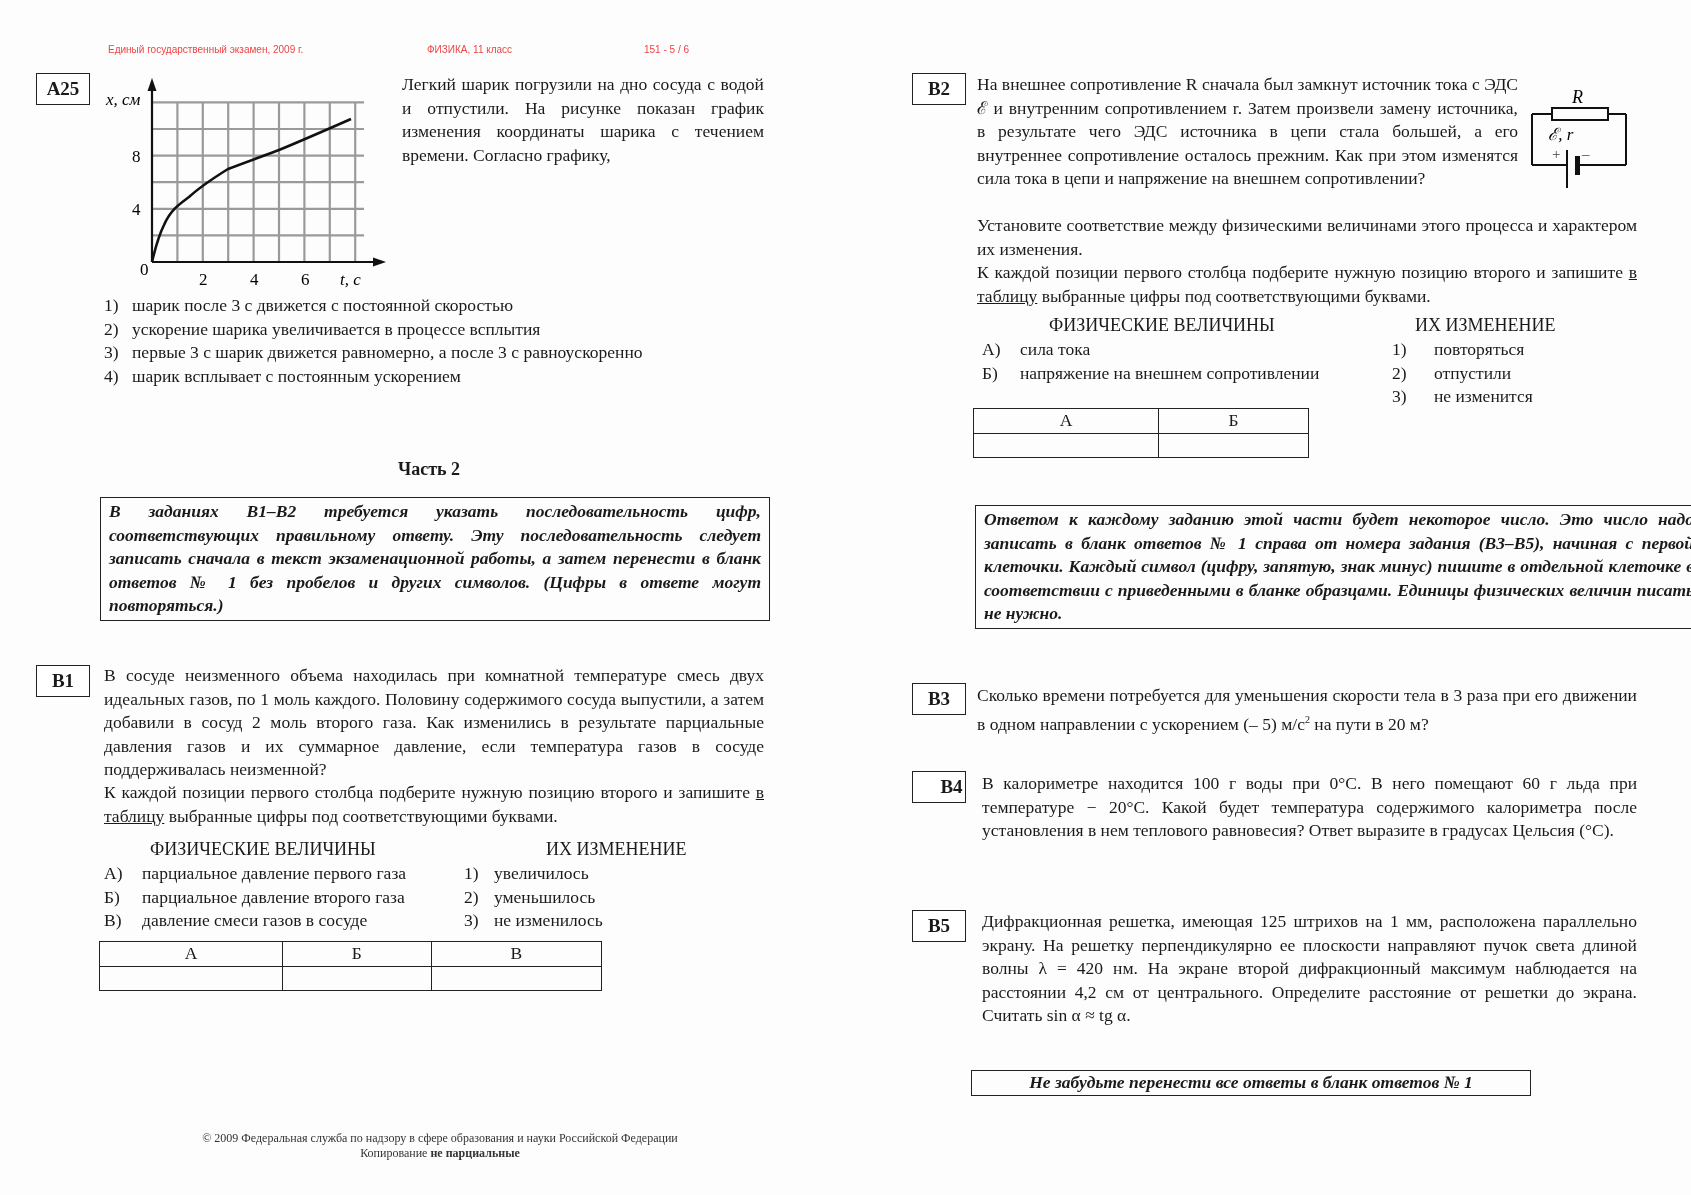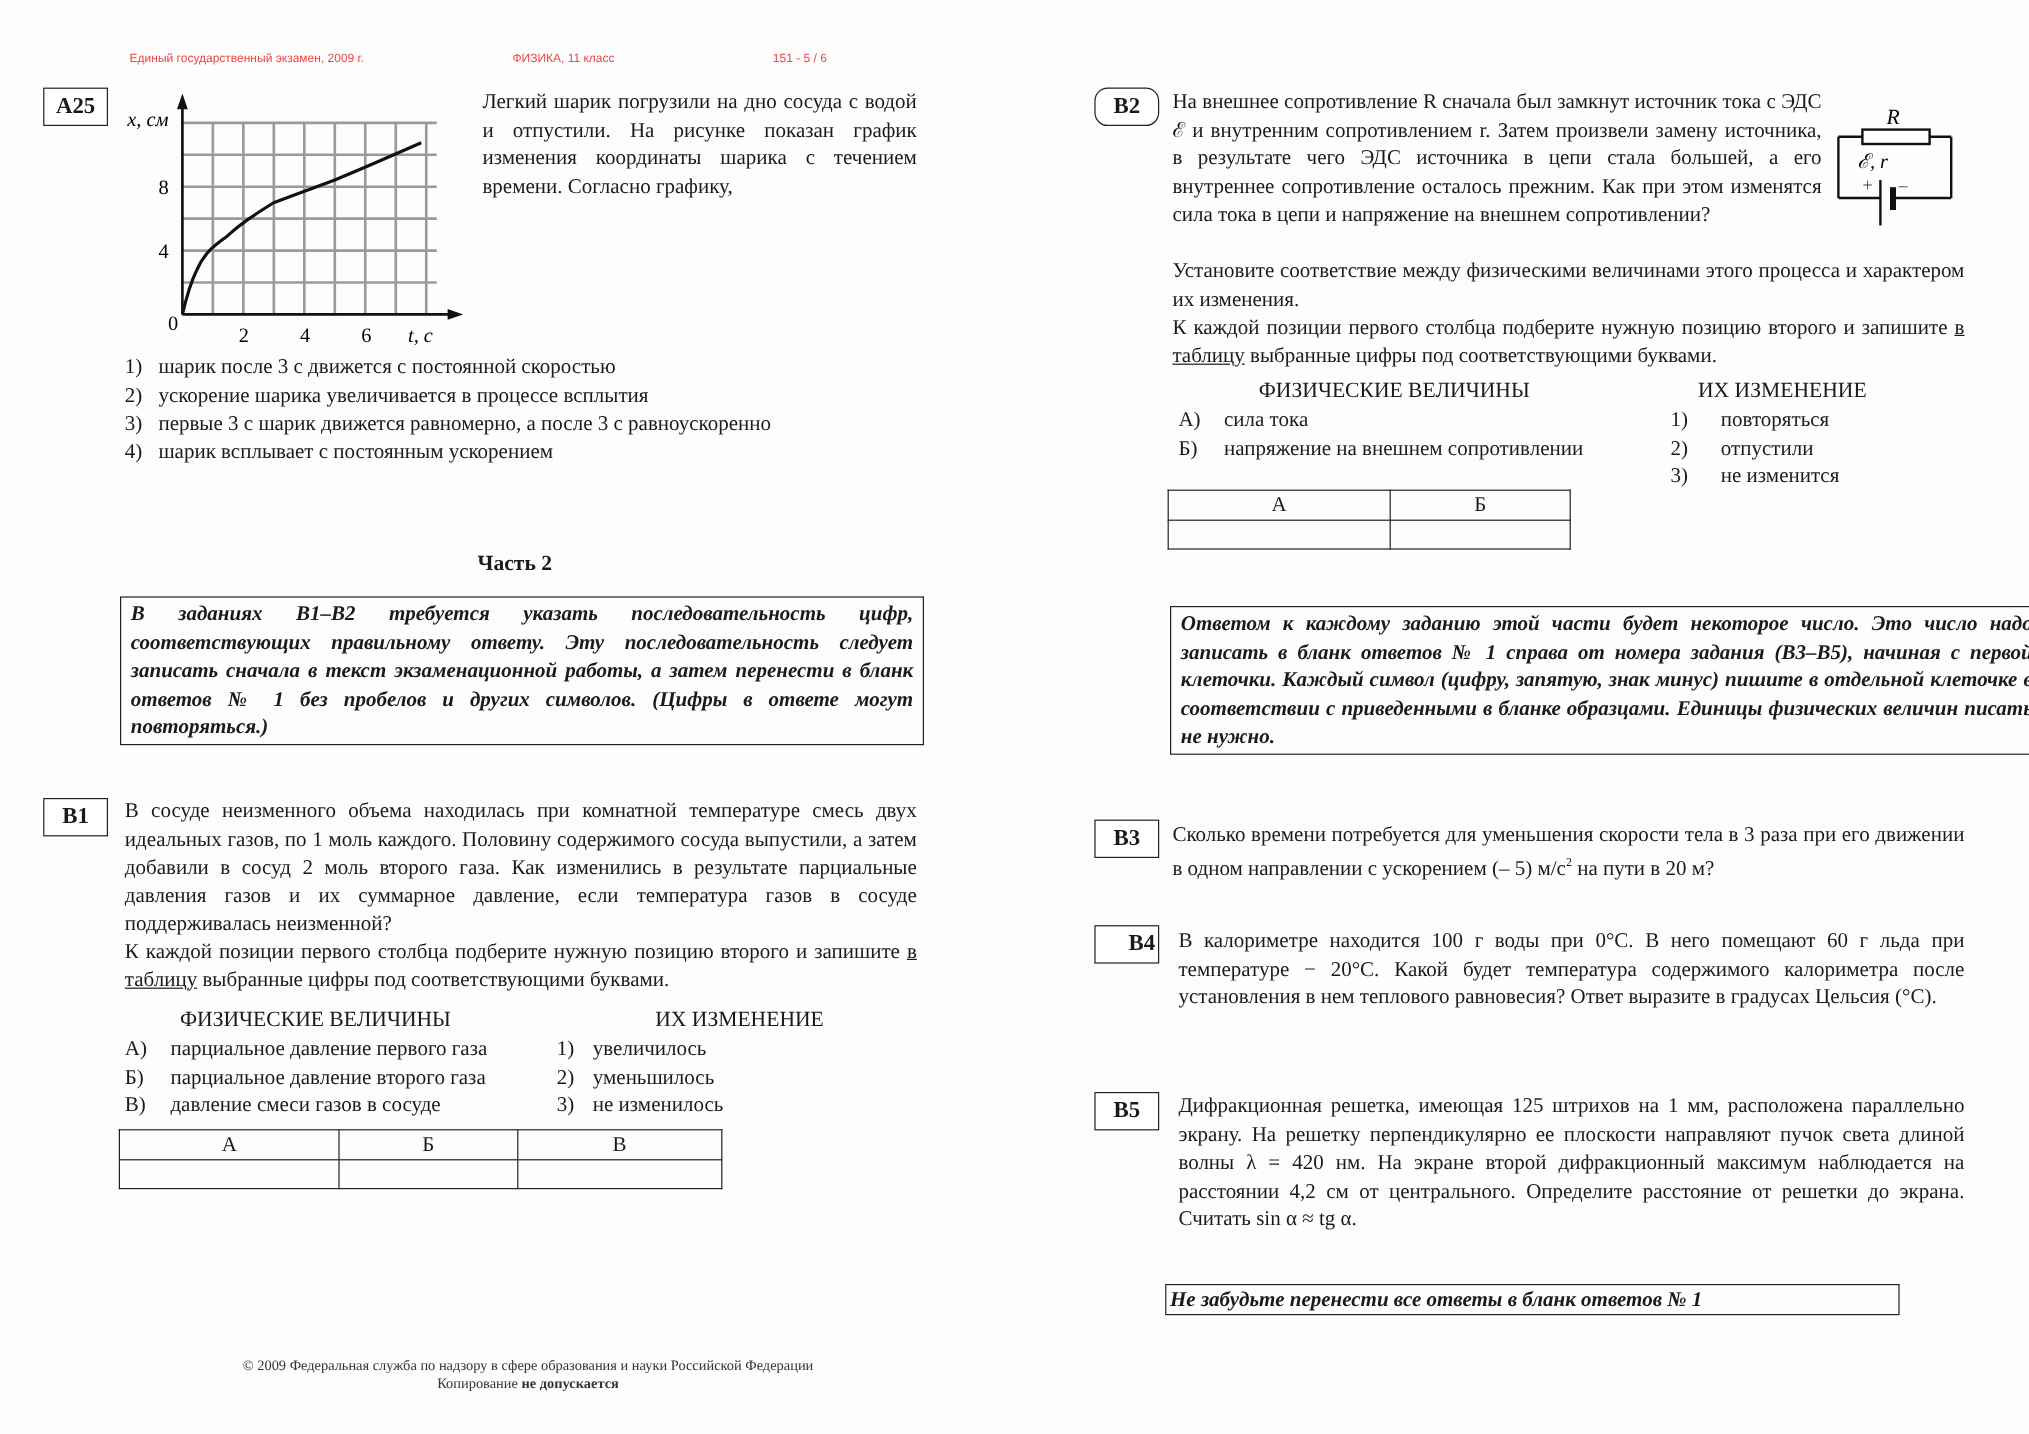--- a/index.html
+++ b/index.html
@@ -133,24 +133,24 @@
   <tr>
     <td></td>
     <td></td>
     <td></td>
   </tr>
 </tbody>
   </table>
 
 <div class="abs footer" style="left:160px; top:1131px; width:560px;">
   <div>© 2009  Федеральная служба по надзору в сфере образования и науки Российской Федерации</div>
-  <div><span>Копирование </span><b>не допускается</b></div>
-</div>
-
-<div class="qlabel" style="left:912px; top:73px;border-radius:11px;">B2</div>
+  <div><span>Копирование </span><b>не парциальные</b></div>
+</div>
+
+<div class="qlabel" style="left:912px; top:73px;">B2</div>
 <div class="abs just" style="left:977px; top:73px; width:541px;">На внешнее сопротивление R сначала был замкнут источник тока с ЭДС ℰ и внутренним сопротивлением r. Затем произвели замену источника, в результате чего ЭДС источника в цепи стала большей, а его внутреннее сопротивление осталось прежним. Как при этом изменятся сила тока в цепи и напряжение на внешнем сопротивлении?</div>
 
 <svg class="abs" style="left:1528px; top:86px;" width="105" height="105" viewBox="0 0 105 105">
   <text x="44" y="17" font-family="Liberation Serif, serif" font-size="18" font-style="italic">R</text>
   <line x1="4" y1="28" x2="4" y2="79" stroke="#111" stroke-width="2"></line>
   <line x1="4" y1="28" x2="24" y2="28" stroke="#111" stroke-width="2"></line>
   <rect x="24" y="22" width="56" height="12" fill="none" stroke="#111" stroke-width="2"></rect>
   <line x1="80" y1="28" x2="98" y2="28" stroke="#111" stroke-width="2"></line>
   <line x1="98" y1="28" x2="98" y2="79" stroke="#111" stroke-width="2"></line>
   <line x1="4" y1="79" x2="39" y2="79" stroke="#111" stroke-width="2"></line>
@@ -210,13 +210,13 @@
 
 <div class="qlabel" style="left:912px; top:683px;">B3</div>
 <div class="abs just" style="left:977px; top:684px; width:660px;"><span>Сколько времени потребуется для уменьшения скорости тела в 3 раза при его движении в одном направлении с ускорением (– 5) м/с</span><sup style="font-size:10px;">2</sup><span> на пути в 20 м?</span></div>
 
 <div class="qlabel" style="left:912px; top:771px;padding-left:25px;">B4</div>
 <div class="abs just" style="left:982px; top:772px; width:655px;">В калориметре находится 100 г воды при 0°С. В него помещают 60 г льда при температуре − 20°С. Какой будет температура содержимого калориметра после установления в нем теплового равновесия? Ответ выразите в градусах Цельсия (°С).</div>
 
 <div class="qlabel" style="left:912px; top:910px;">B5</div>
 <div class="abs just" style="left:982px; top:910px; width:655px;">Дифракционная решетка, имеющая 125 штрихов на 1 мм, расположена параллельно экрану. На решетку перпендикулярно ее плоскости направляют пучок света длиной волны λ = 420 нм. На экране второй дифракционный максимум наблюдается на расстоянии 4,2 см от центрального. Определите расстояние от решетки до экрана. Считать sin α ≈ tg α.</div>
 
-<div class="abs box" style="left:971px; top:1070px; width:612px; padding:0 3px;">Не забудьте перенести все ответы в бланк ответов № 1</div>
+<div class="abs box" style="left:971px; top:1070px; width:560px; text-align:center; padding:0 3px;">Не забудьте перенести все ответы в бланк ответов № 1</div>
 
 </body></html>

